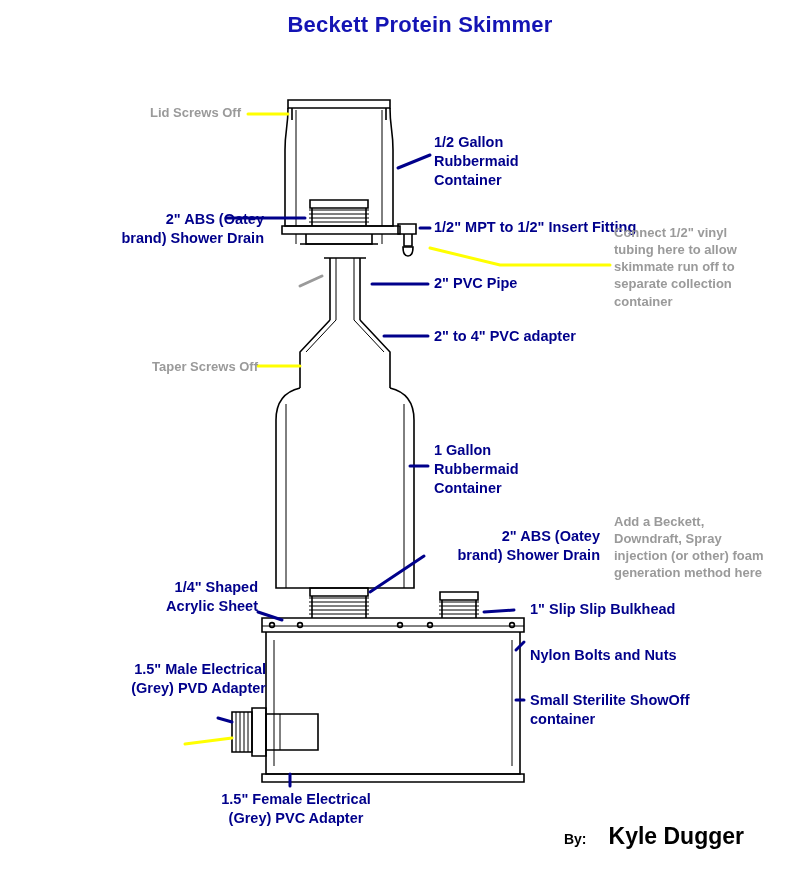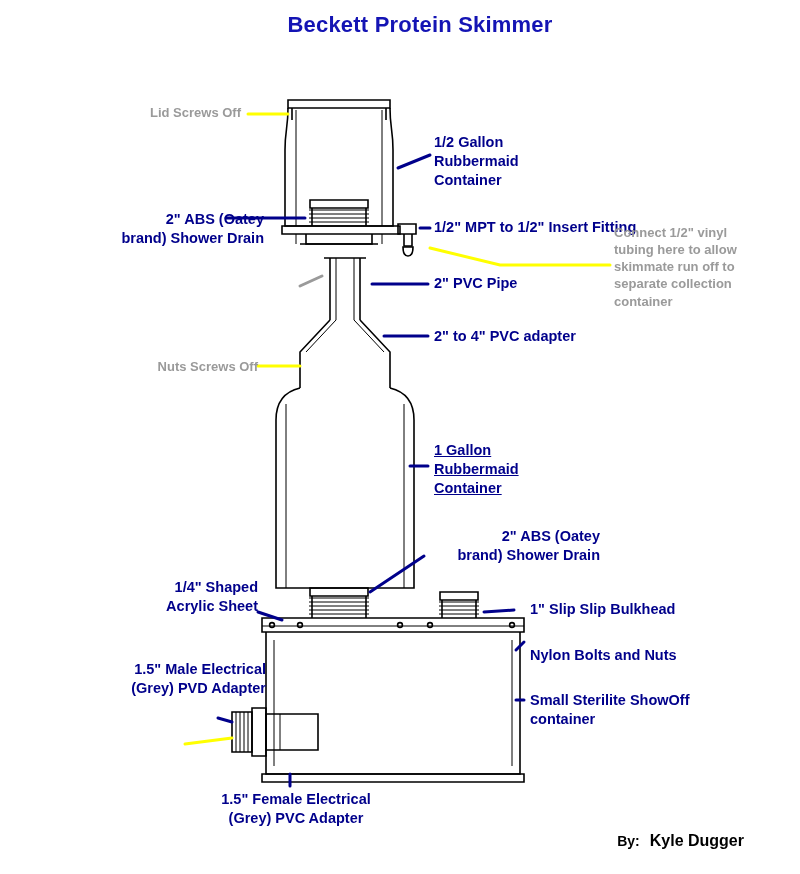--- a/index.html
+++ b/index.html
@@ -45,24 +45,24 @@
   }
   .byline {
     position: absolute;
     right: 56px;
     bottom: 24px;
     font-size: 14px;
     font-weight: bold;
     color: #000000;
   }
   .byline .name {
-    font-size: 16px;
+    font-size: 23px;
     font-weight: bold;
     color: #000000;
-    margin-left: 10px;
+    margin-left: 22px;
   }
   svg.art {
     position: absolute;
     left: 0;
     top: 0;
   }
 </style>
 </head>
 <body>
 
@@ -178,29 +178,33 @@
 tubing here to allow
 skimmate run off to
 separate collection
 container</div>
 
 
   <div class="label" style="left:434px; top:274px;">2" PVC Pipe</div>
 
   <div class="label" style="left:434px; top:327px;">2" to 4" PVC adapter</div>
 
-  <div class="label note right" style="left:140px; top:358px; width:118px;">Nuts Screws Off</div>
-
-  <div class="label" style="left:434px; top:441px;text-decoration:underline;">1 Gallon
+  <div class="label note right" style="left:140px; top:358px; width:118px;">Taper Screws Off</div>
+
+  <div class="label" style="left:434px; top:441px;">1 Gallon
 Rubbermaid
 Container</div>
 
   <div class="label right" style="left:420px; top:527px; width:180px;">2" ABS (Oatey
 brand) Shower Drain</div>
 
+  <div class="label note" style="left:614px; top:513px; width:180px;">Add a Beckett,
+Downdraft, Spray
+injection (or other) foam
+generation method here</div>
 
   <div class="label right" style="left:110px; top:578px; width:148px;">1/4" Shaped
 Acrylic Sheet</div>
 
   <div class="label" style="left:530px; top:600px;">1" Slip Slip Bulkhead</div>
 
   <div class="label" style="left:530px; top:646px;">Nylon Bolts and Nuts</div>
 
   <div class="label right" style="left:74px; top:660px; width:192px;">1.5" Male Electrical
 (Grey) PVD Adapter</div>

